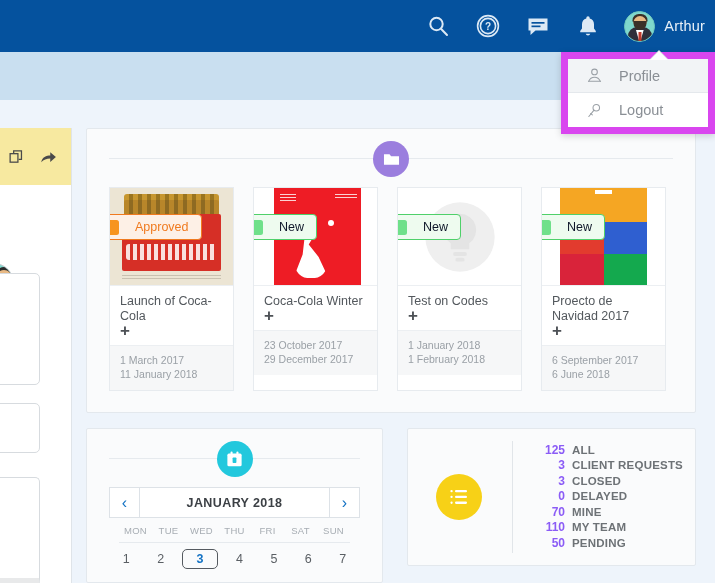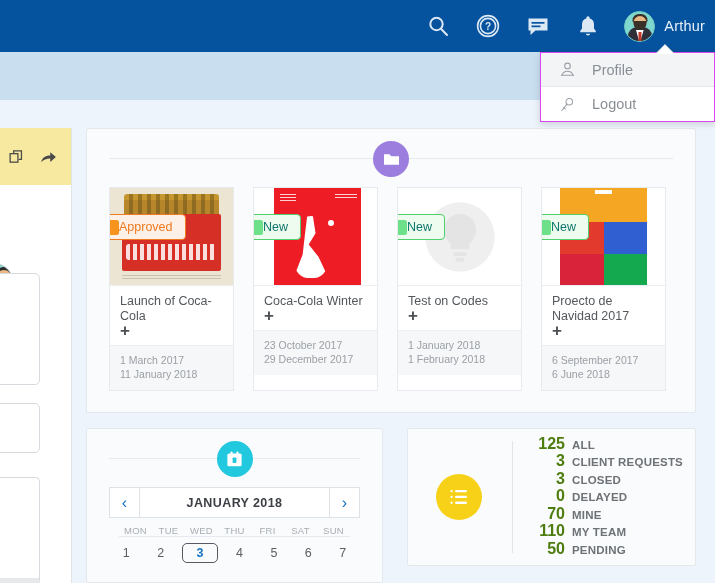--- a/index.html
+++ b/index.html
@@ -37,22 +37,22 @@
   .avatar-top .body { position:absolute; left:50%; bottom:0; transform:translateX(-50%);
      width:24px; height:14px; border-radius:9px 9px 0 0; background:#2f2f3a; }
   .avatar-top .shirt { position:absolute; left:50%; bottom:0; transform:translateX(-50%);
      width:8px; height:11px; background:#fff; clip-path: polygon(50% 0,100% 0,60% 100%,40% 100%,0 0); }
   .avatar-top .tie { position:absolute; left:50%; bottom:0; transform:translateX(-50%);
      width:3px; height:9px; background:#c0392b; }
   .user-name { color:#e8f0f8; font-size:14.5px; letter-spacing:.2px; }
 
   
   .dropdown {
-    position:absolute; top:52px; right:0; width:175px;
-    background:#fff; border:1px solid #d946ef;
+    position:absolute; top:52px; right:0; width:154px;
+    background:#fff; border:7px solid #d946ef;
     box-shadow:0 2px 7px rgba(0,0,0,.16);
     z-index: 50;
   }
   .dd-caret {
     position:absolute; top:-8px; right:40px; width:0; height:0;
     border-left:9px solid transparent; border-right:9px solid transparent;
     border-bottom:9px solid #fff;
     filter: drop-shadow(0 -1px 0 #d8dde2);
   }
   .dd-item {
@@ -107,25 +107,25 @@
   }
   .badge-folder { background:#9b7ede; margin-top:12px; }
   .badge-cal { background:#22c8dd; margin-top:12px; }
 
   
   .cards { display:flex; gap:19px; padding:0 22px; }
   .card { width:125px; background:#fff; border:1px solid #e7ebef; position:relative; }
   .card-thumb { height:98px; background:#fff; position:relative; overflow:hidden; border-bottom:1px solid #eceff2; }
   .badge-status {
     position:absolute; left:-16px; top:26px; z-index:3;
-    display:flex; align-items:center; gap:0;
+    display:flex; align-items:center; gap:16px;
     height:26px; padding:0 12px 0 9px; border-radius:4px;
     background:#fdf0e6; border:1.5px solid #f07a1f; font-size:12.5px; color:#f07a1f;
   }
-  .badge-status.new { background:#eefbef; border-color:#4fd06a; color:#0f766e;text-align:center; }
+  .badge-status.new { background:#eefbef; border-color:#4fd06a; color:#0f172a;text-align:center; }
   .bsq { width:15px; height:15px; border-radius:2.5px; background:#f7941e; }
   .badge-status.new .bsq { background:#6fe08a; }
   .card-title {
     display:flex; align-items:flex-start; justify-content:space-between;
     padding:8px 8px 8px 10px; min-height:42px; border-bottom:1px solid #eceff2;flex-direction:column;
   }
   .card-title span.t { font-size:12.5px; color:#53585d; line-height:15px; }
   .plus { font-size:17px; color:#4d5156; line-height:13px; font-weight:bold; cursor:pointer; }
   .card-dates { padding:7px 10px 9px; font-size:10.5px; color:#9aa0a6; line-height:14px; background:#f6f7f8; }
 
@@ -172,39 +172,39 @@
   
   .cal-nav {
     display:flex; align-items:center; margin:0 22px; height:31px;
     border:1px solid #dde2e7; background:#fff;
   }
   .cal-arrow { width:30px; height:29px; display:flex; align-items:center; justify-content:center;
     color:#1573c4; font-size:16px; cursor:pointer; }
   .cal-arrow.left { border-right:1px solid #dde2e7; }
   .cal-arrow.right { border-left:1px solid #dde2e7; }
   .cal-month { flex:1; text-align:center; font-size:12.5px; font-weight:bold; color:#3c4045; letter-spacing:.4px; }
-  .cal-dow { display:flex; margin:0 32px; padding:7px 0 0; border-bottom:1px solid #e6eaee; }
+  .cal-dow { display:flex; margin:0 32px; padding:7px 0 6px; border-bottom:1px solid #e6eaee; }
   .cal-dow div { flex:1; text-align:center; font-size:9.5px; color:#a7adb3; letter-spacing:.3px; }
   .cal-days { display:flex; margin:0 22px; padding-top:9px; }
   .cal-days div { flex:1; text-align:center; font-size:12.5px; color:#5a5f64; cursor:pointer; }
   .cal-days div.today {
     color:#1573c4; font-weight:bold;
     border:1px solid #555a60; border-radius:5px; padding:2px 0; margin:-3px 4px 0;
   }
 
   
   .stats-wrap { display:flex; align-items:center; height:100%; padding:12px 0 12px 28px; }
   .stats-ico {
     width:46px; height:46px; border-radius:50%; background:#f7d117;
     display:flex; align-items:center; justify-content:center; flex:0 0 46px;
   }
   .stats-div { width:1px; align-self:stretch; background:#e1e5e9; margin:0 0 0 30px; }
   .stats-list { padding-left:22px; }
   .stat-row { display:flex; align-items:baseline; gap:7px; line-height:15.5px; }
-  .stat-n { width:30px; text-align:right; color:#4d7c0f; font-size:16px; font-weight:bold; }
+  .stat-n { width:30px; text-align:right; color:#8b5cf6; font-size:12px; font-weight:bold; }
   .stat-l { color:#6d7276; font-size:11.5px; font-weight:bold; letter-spacing:.2px; }
 </style>
 </head>
 <body>
 
 <div id="app">
 
   <div class="topbar">
     <div class="topbar-icons">
 

